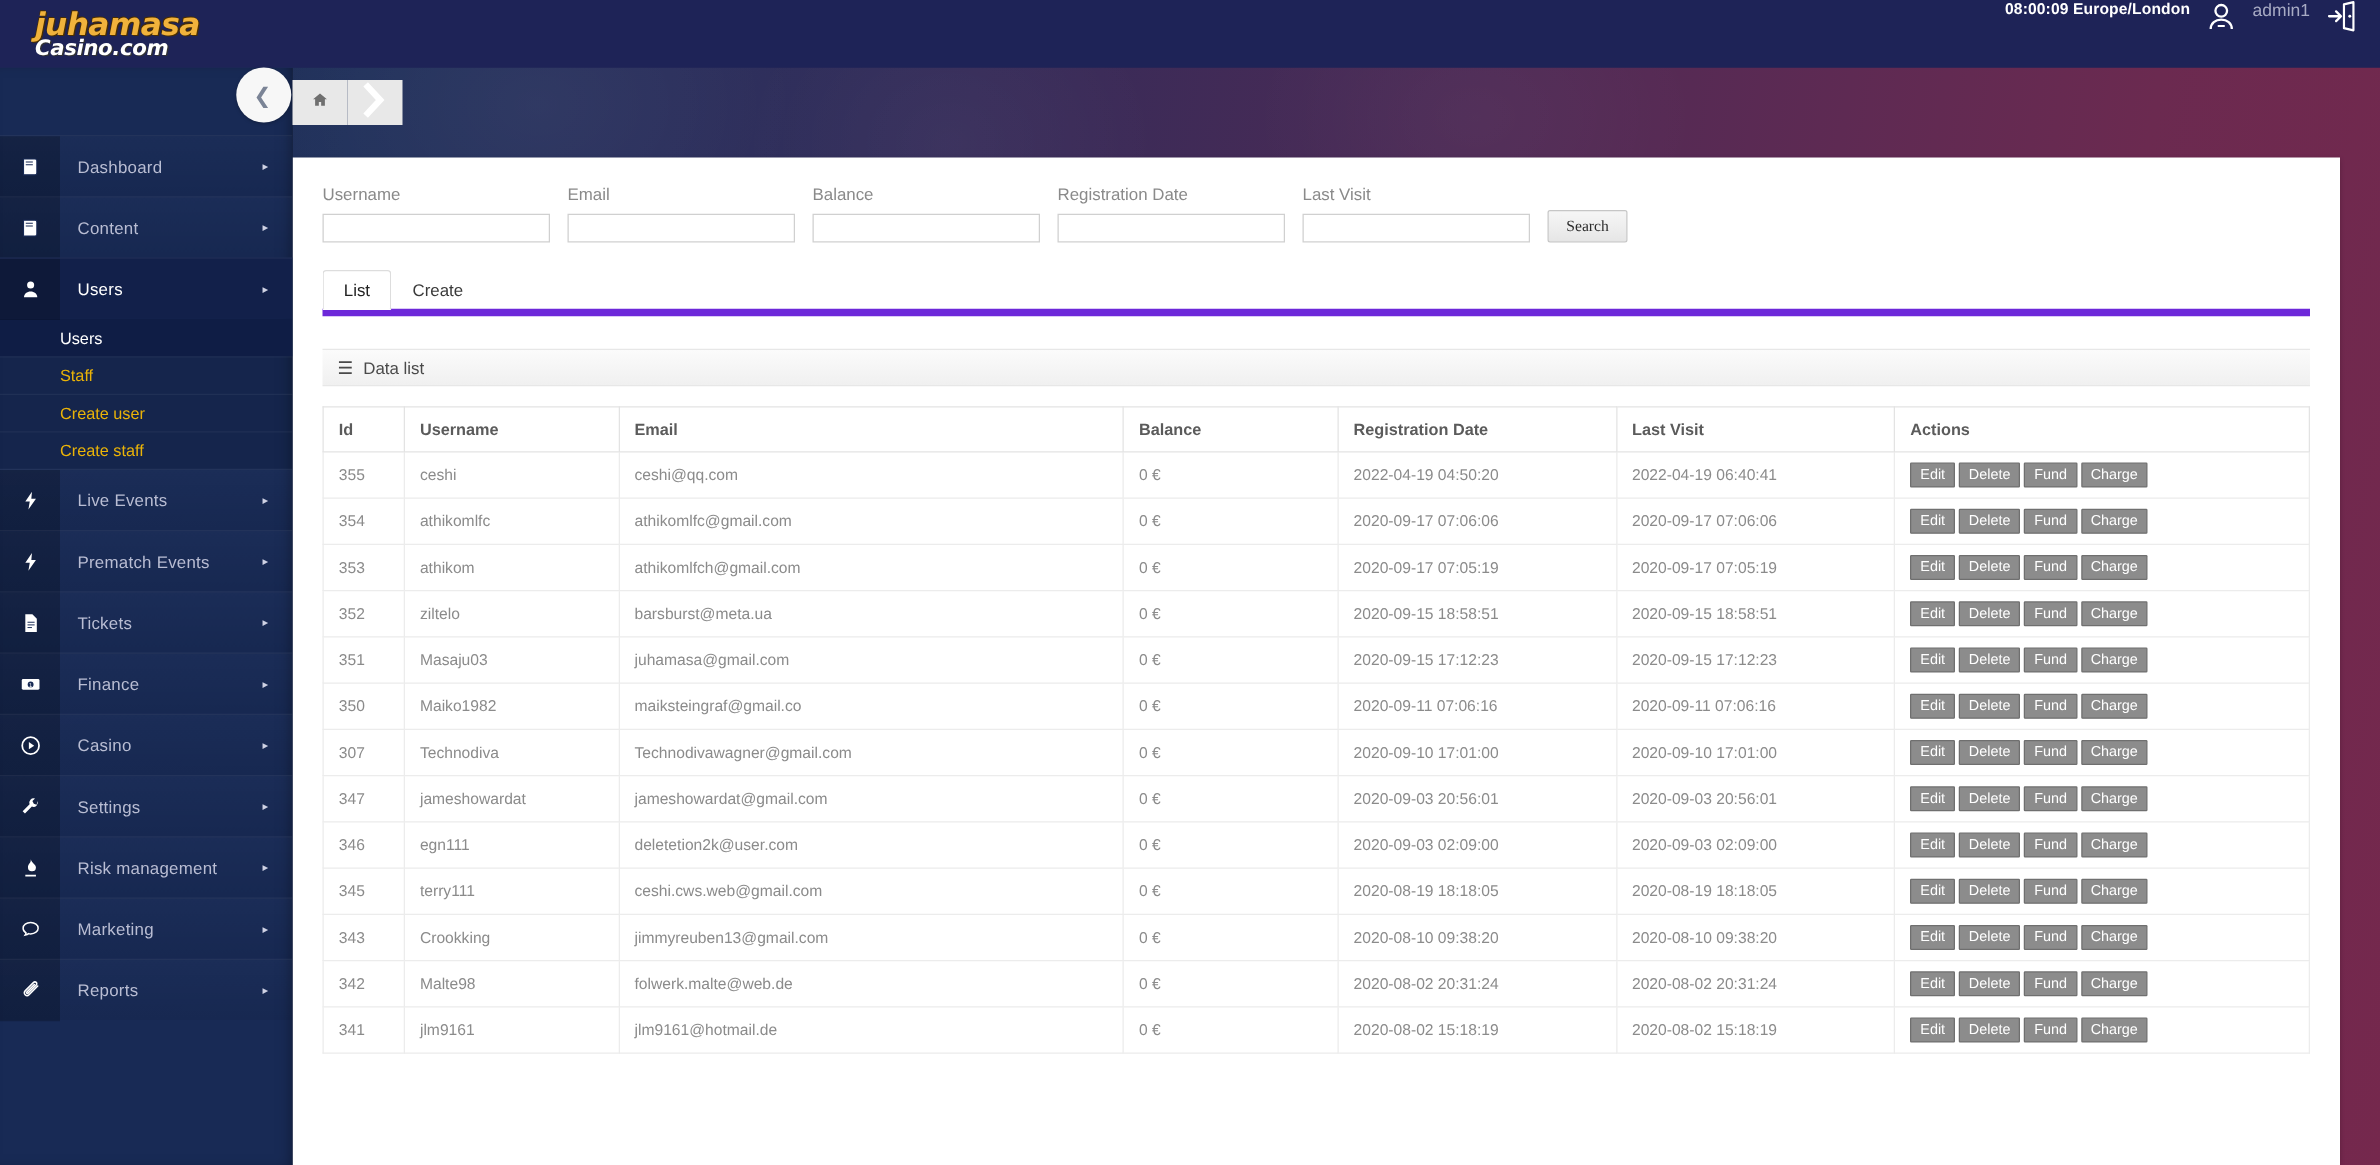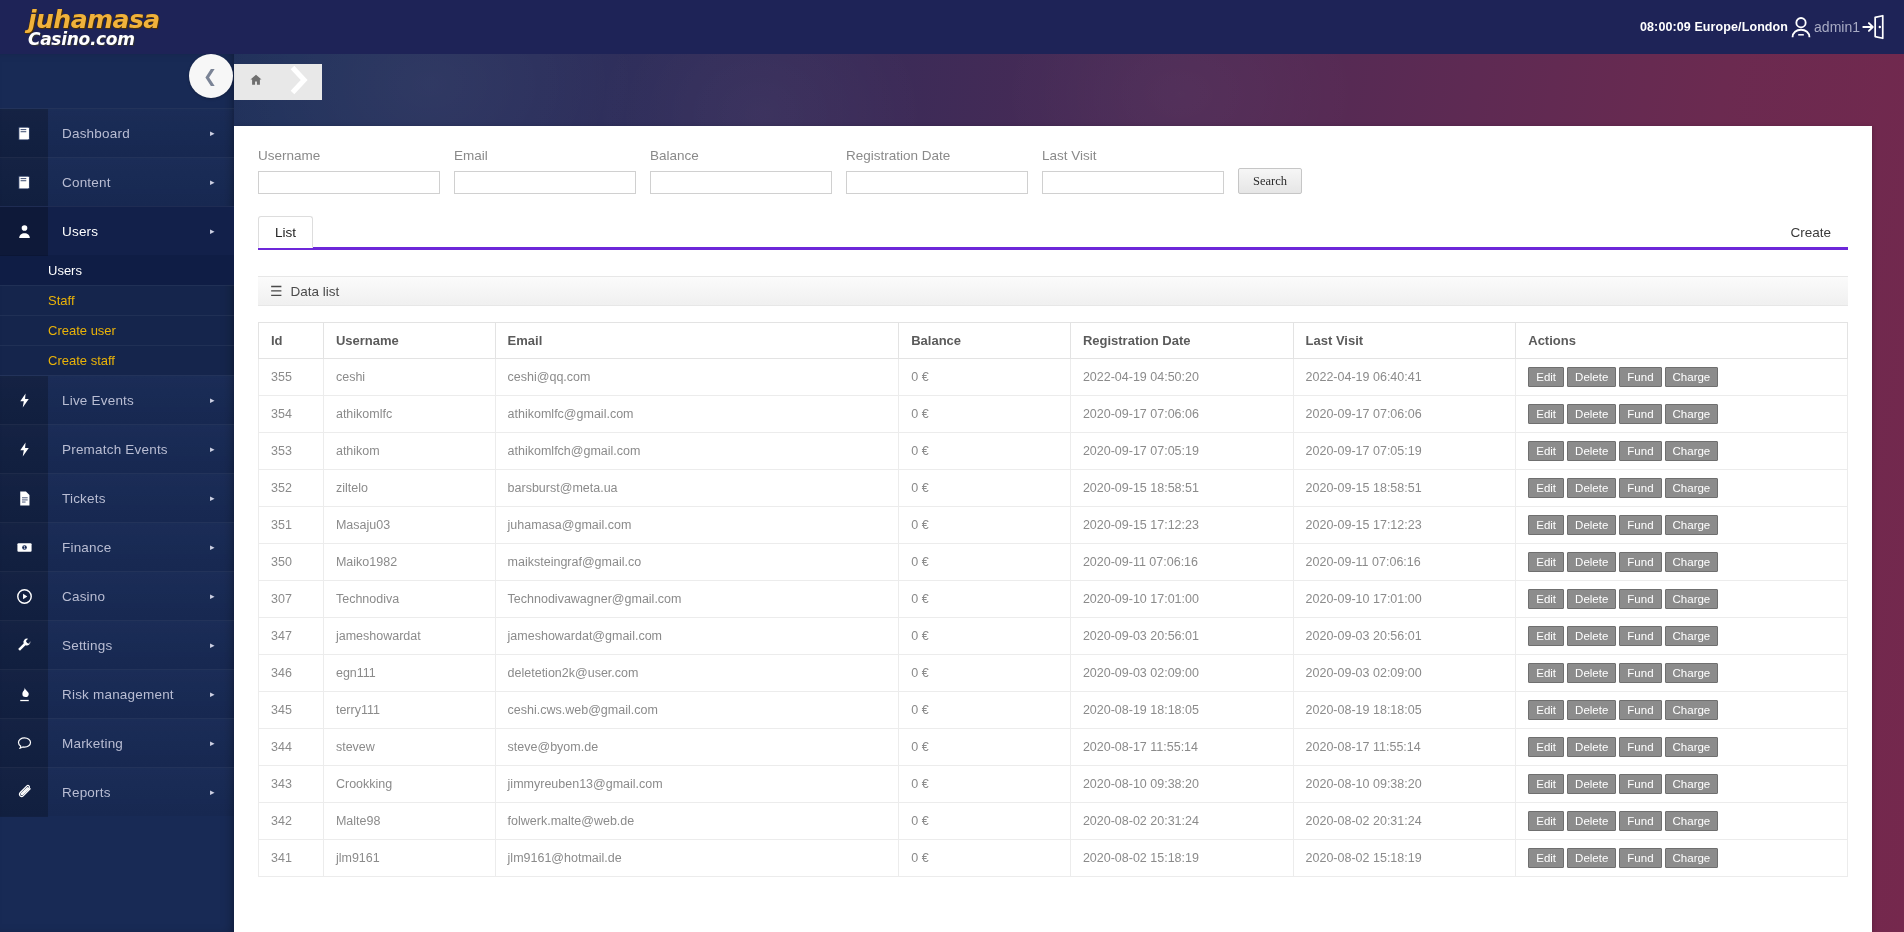--- a/index.html
+++ b/index.html
@@ -30,21 +30,21 @@
     text-shadow: 1px 1px 0 #4a2e00, -0.5px -0.5px 0 #4a2e00;
   }
   #logo-line2 {
     font-family: "DejaVu Sans", sans-serif;
     font-size: 17px; font-weight: bold; font-style: italic;
     color: #ffffff; line-height: 17px; letter-spacing: -0.3px;
     text-shadow: 1px 1px 0 #333;
   }
   #topbar-right {
     position: absolute; right: 18px; top: 0; height: 54px;
-    display: flex; align-items: center; 
+    display: flex; gap: 12px;
   }
   #clock {
     color: #ffffff; font-size: 12.5px; font-weight: bold;
     letter-spacing: 0.1px;
   }
   .avatar-ico { width: 26px; height: 26px; display:block; }
   #username-label { color: #a8abc4; font-size: 14px; }
   .logout-ico { width: 26px; height: 26px; display:block; }
 
   
@@ -167,22 +167,21 @@
     height: 26px; padding: 0 14px; margin-bottom: 0;
     border: 1px solid #c6c6c6; border-radius: 2px;
     background: linear-gradient(180deg,#f6f6f6,#e6e6e6);
     color: #2b2b2b; font-size: 12.5px; cursor: pointer;
     font-family: Liberation Serif, serif;
   }
 
   
   #tabs {
     margin-top: 22px; display: flex; align-items: flex-end;
-    border-bottom: 3px solid #6d28d9;
-    justify-content: space-between;
+    border-bottom: 6px solid #6d28d9;
   }
   .tab {
     padding: 8px 16px 7px 16px; font-size: 13.5px; color: #3a3a3a;
     cursor: pointer; border: 1px solid transparent; margin-bottom: -1px;
     border-radius: 3px 3px 0 0;
   }
   .tab.active {
     background: #fff; border-color: #ddd #ddd #fff #ddd; color: #222;
   }
 
@@ -570,29 +569,20 @@
               <tr>
                 <td>345</td>
                 <td class="c-user">terry111</td>
                 <td>ceshi.cws.web@gmail.com</td>
                 <td>0 €</td>
                 <td>2020-08-19 18:18:05</td>
                 <td>2020-08-19 18:18:05</td>
                 <td><span class="act-btn">Edit</span><span class="act-btn">Delete</span><span class="act-btn">Fund</span><span class="act-btn">Charge</span></td>
               </tr>
               <tr>
-                <td>344</td>
-                <td class="c-user">stevew</td>
-                <td>steve@byom.de</td>
-                <td>0 €</td>
-                <td>2020-08-17 11:55:14</td>
-                <td>2020-08-17 11:55:14</td>
-                <td><span class="act-btn">Edit</span><span class="act-btn">Delete</span><span class="act-btn">Fund</span><span class="act-btn">Charge</span></td>
-              </tr>
-              <tr>
                 <td>343</td>
                 <td class="c-user">Crookking</td>
                 <td>jimmyreuben13@gmail.com</td>
                 <td>0 €</td>
                 <td>2020-08-10 09:38:20</td>
                 <td>2020-08-10 09:38:20</td>
                 <td><span class="act-btn">Edit</span><span class="act-btn">Delete</span><span class="act-btn">Fund</span><span class="act-btn">Charge</span></td>
               </tr>
               <tr>
                 <td>342</td>

